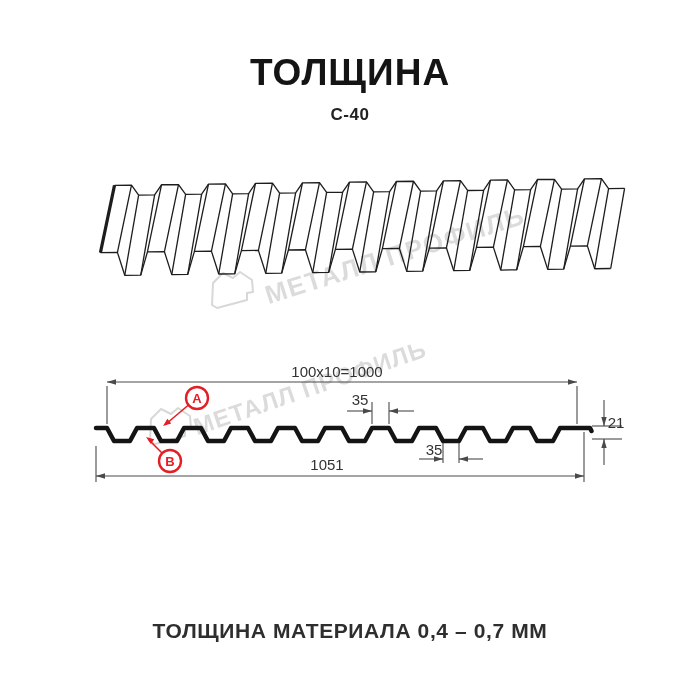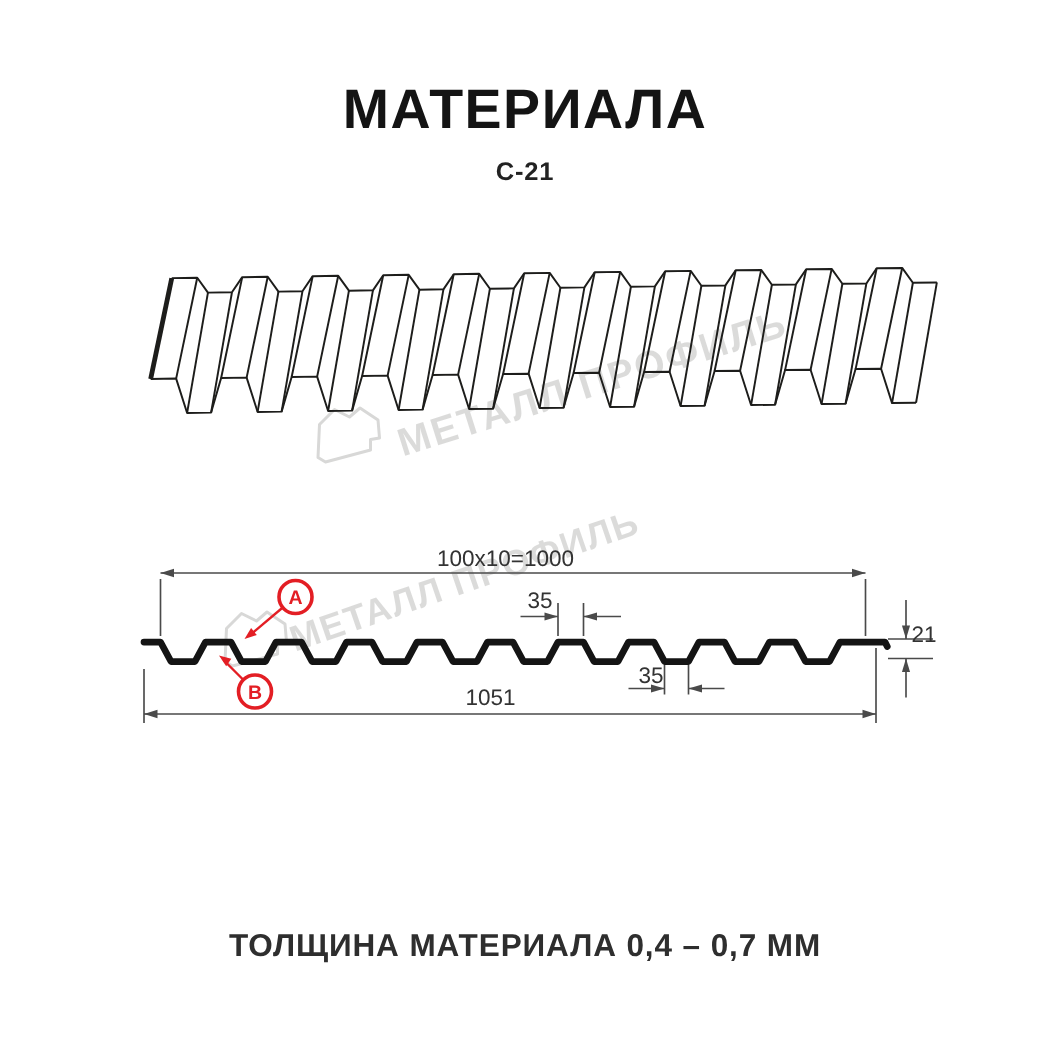--- a/index.html
+++ b/index.html
@@ -28,22 +28,22 @@
 
   .footer{position:absolute;top:619px;left:0;width:700px;text-align:center;
           font-size:21px;font-weight:600;letter-spacing:.6px;color:#2e2e2e;}
 </style>
 </head>
 <body>
 
 <div class="page">
 
   <div class="hdr">
-    <h1 class="title">МАТЕРИАЛА</h1>
-    <div class="subtitle">С-21</div>
+    <h1 class="title">ТОЛЩИНА</h1>
+    <div class="subtitle">С-40</div>
   </div>
 
   <svg class="wm-logo" style="left:208px;top:268px;" width="50" height="45" viewBox="0 0 50 45">
     <polygon points="4,37 5,15 15,5 25,10 32,4 44,12 45,24 39,25 39,32 9,40" fill="none" stroke="#d8d8d7" stroke-width="2" stroke-linejoin="round"></polygon>
   </svg>
   <div class="wm-text wm1">МЕТАЛЛ ПРОФИЛЬ</div>
 
   <svg class="wm-logo" style="left:146px;top:404px;" width="50" height="45" viewBox="0 0 50 45">
     <polygon points="4,37 5,15 15,5 25,10 32,4 44,12 45,24 39,25 39,32 9,40" fill="none" stroke="#d8d8d7" stroke-width="2" stroke-linejoin="round"></polygon>
   </svg>

